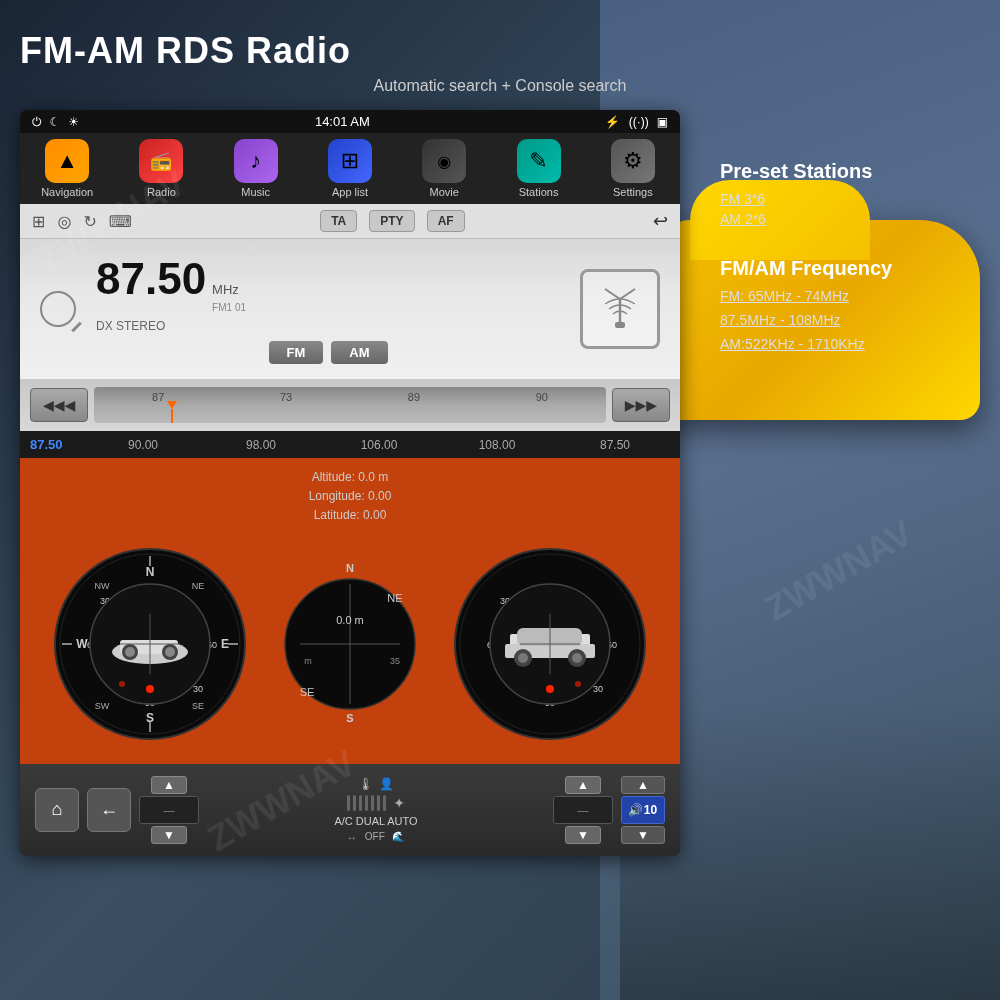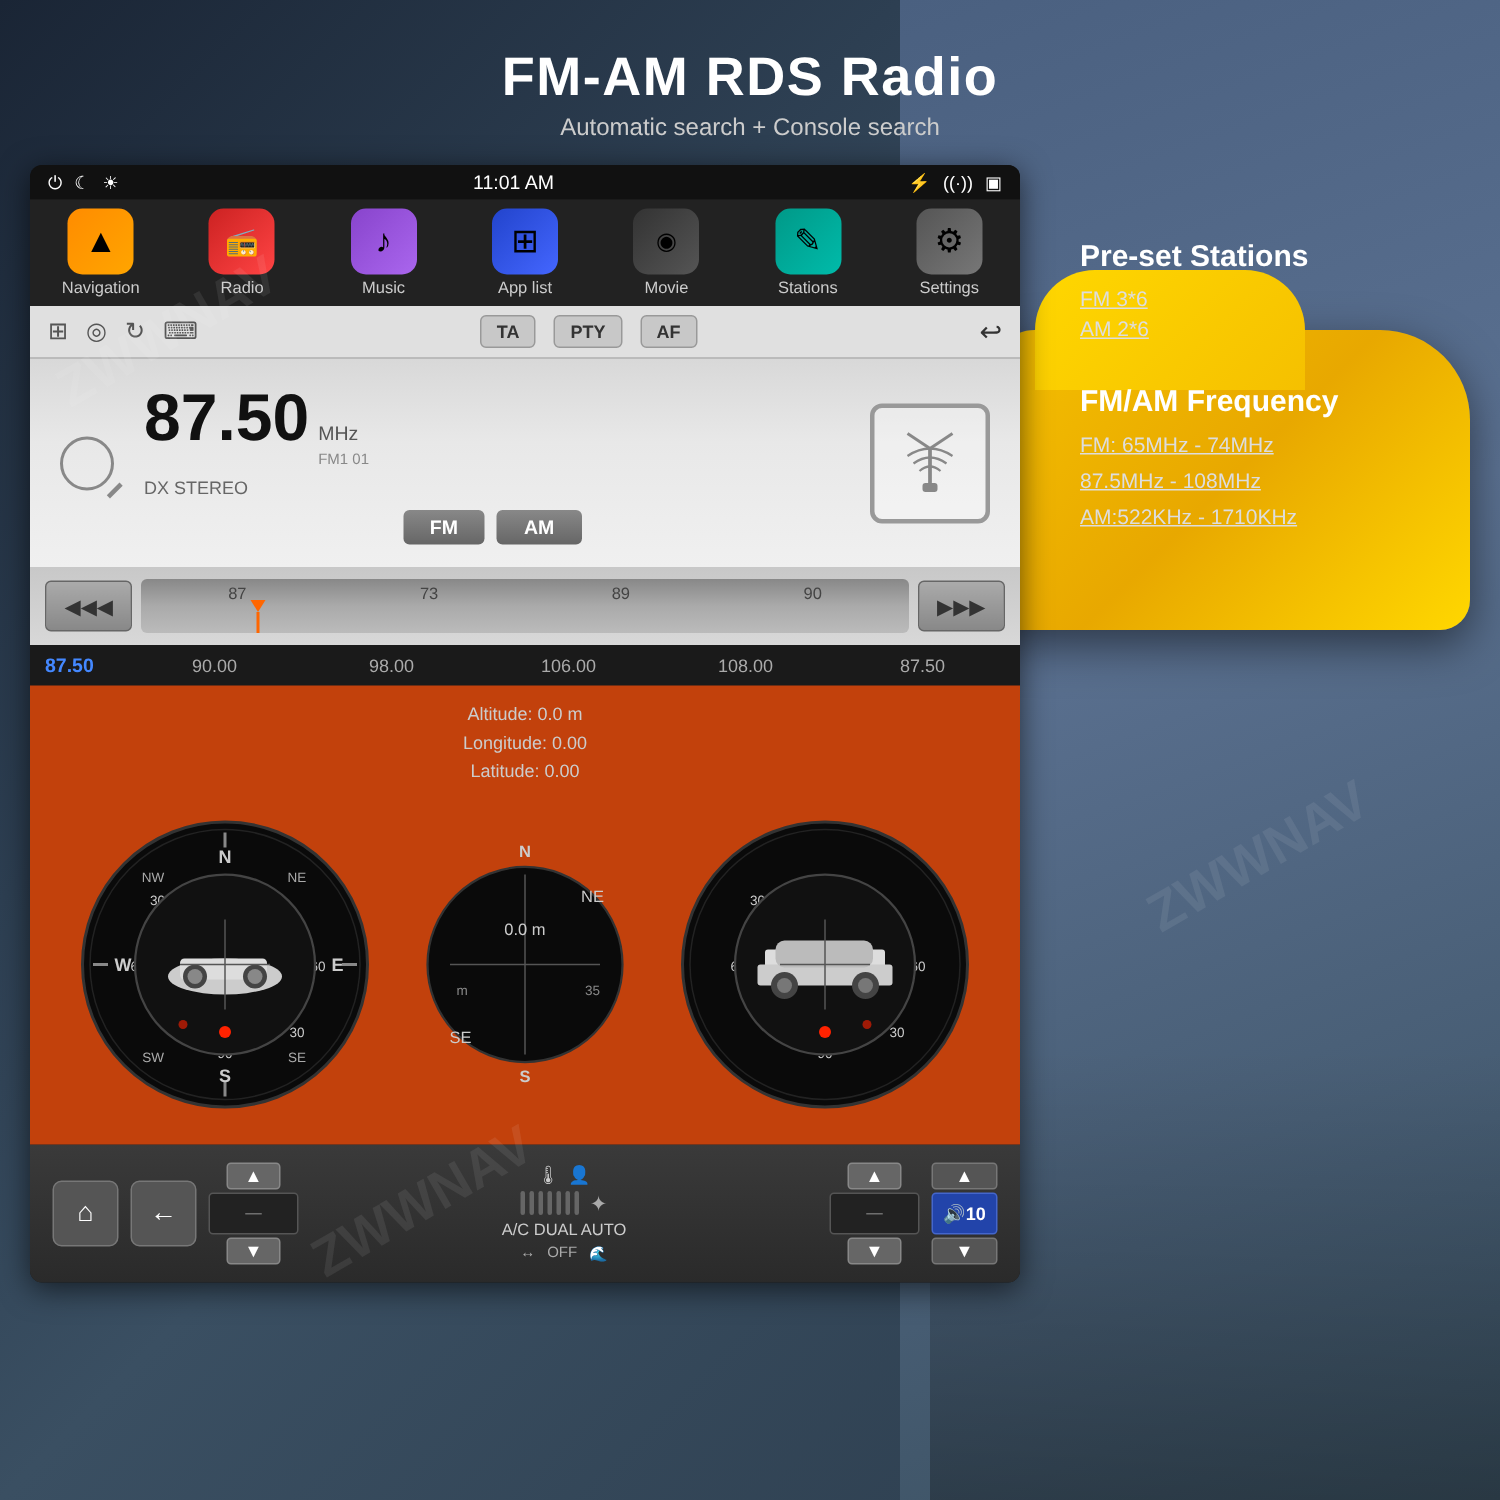--- a/index.html
+++ b/index.html
@@ -64,21 +64,20 @@
     }
 
     .main-content {
       position: relative;
       z-index: 1;
       padding: 20px;
     }
 
     
     .page-title {
-      text-align: center;
       color: #fff;
       font-size: 36px;
       font-weight: bold;
       margin-top: 10px;
       letter-spacing: 1px;
     }
     .page-subtitle {
       text-align: center;
       color: #ccc;
       font-size: 16px;
@@ -505,21 +504,21 @@
   <p class="page-subtitle">Automatic search + Console search</p>
 
   <div class="device-screen">
 
     <div class="status-bar">
       <div class="status-icons">
         <span>⏻</span>
         <span>☾</span>
         <span>☀</span>
       </div>
-      <span class="status-time">11:01 AM</span>
+      <span class="status-time">14:01 AM</span>
       <div class="status-icons">
         <span>⚡</span>
         <span>((·))</span>
         <span>▣</span>
       </div>
     </div>
 
     <div class="app-bar">
       <div class="app-item">
         <div class="app-icon nav-icon">▲</div>

